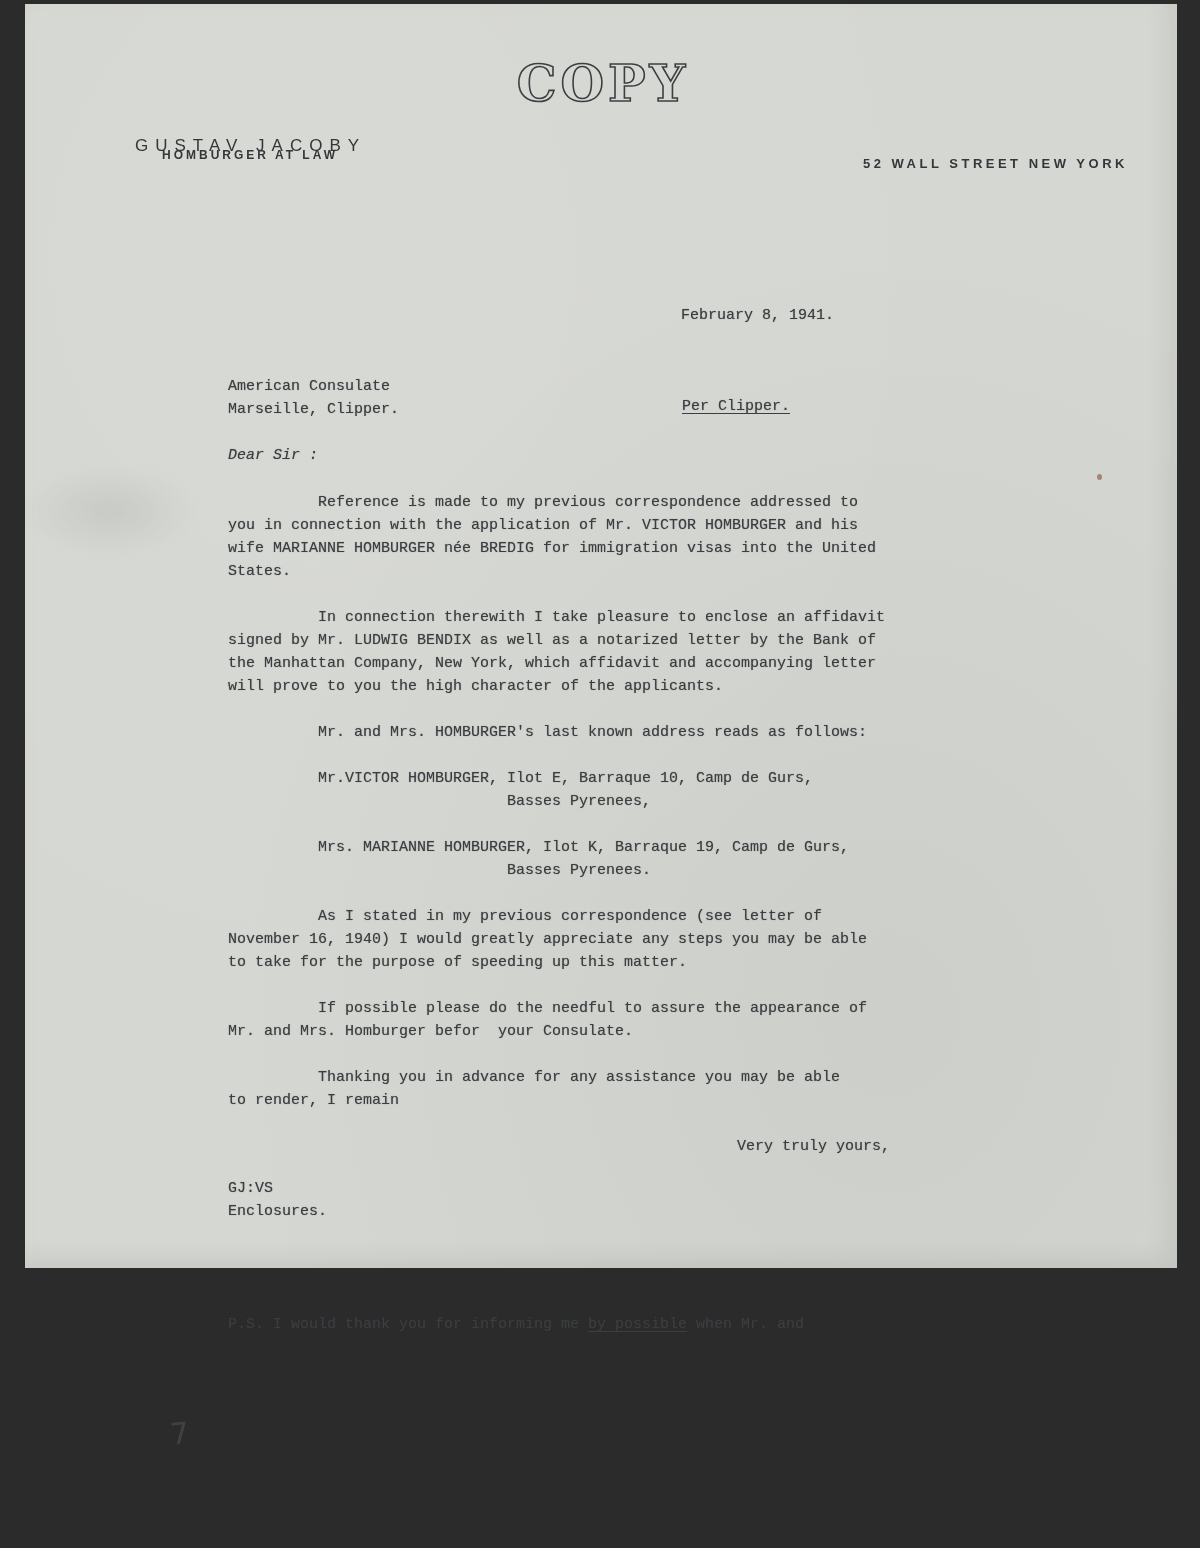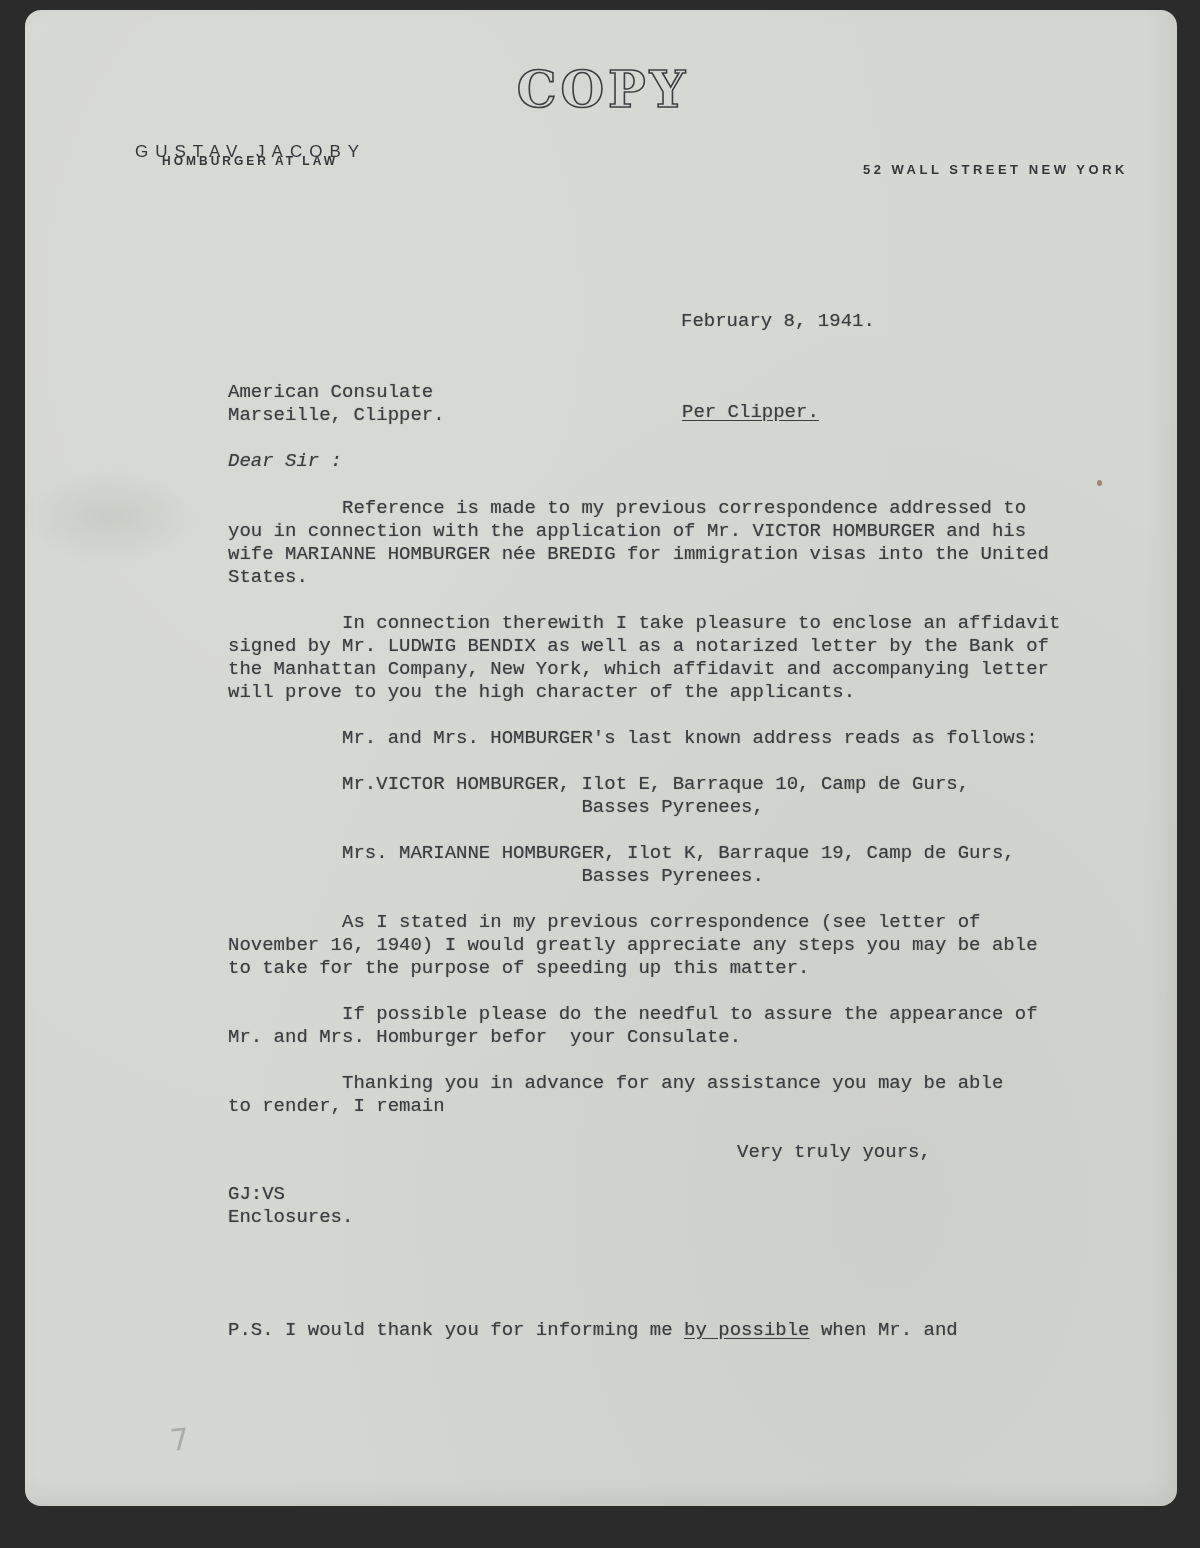--- a/index.html
+++ b/index.html
@@ -10,38 +10,37 @@
   body {
     width: 1200px;
     height: 1548px;
     position: relative;
     overflow: hidden;
     font-family: "Liberation Sans", sans-serif;
   }
   .paper {
     position: absolute;
     left: 25px;
-    top: 10px;
+    top: 4px;
     width: 1152px;
-    height: 1496px;
+    height: 1264px;
     background:
       radial-gradient(ellipse at 25% 20%, rgba(255,255,255,0.06), transparent 60%),
       radial-gradient(ellipse at 75% 80%, rgba(0,0,0,0.04), transparent 55%),
       #d5d7d2;
     box-shadow:
       inset -10px -8px 24px rgba(0,0,0,0.07),
       inset 8px 10px 24px rgba(255,255,255,0.05);
-    border-radius: 16px;
   }
   .abs { position: absolute; }
 
   
   .type {
     font-family: "Liberation Mono", monospace;
-    font-size: 19px;
+    font-size: 15px;
     line-height: 23px;
     color: #3b3e41;
     white-space: pre;
     text-shadow: 0 0 1px rgba(59,62,65,0.55);
   }
   .underline {
     text-decoration: underline;
     text-underline-offset: 3px;
   }
   .bold { font-weight: normal; }

